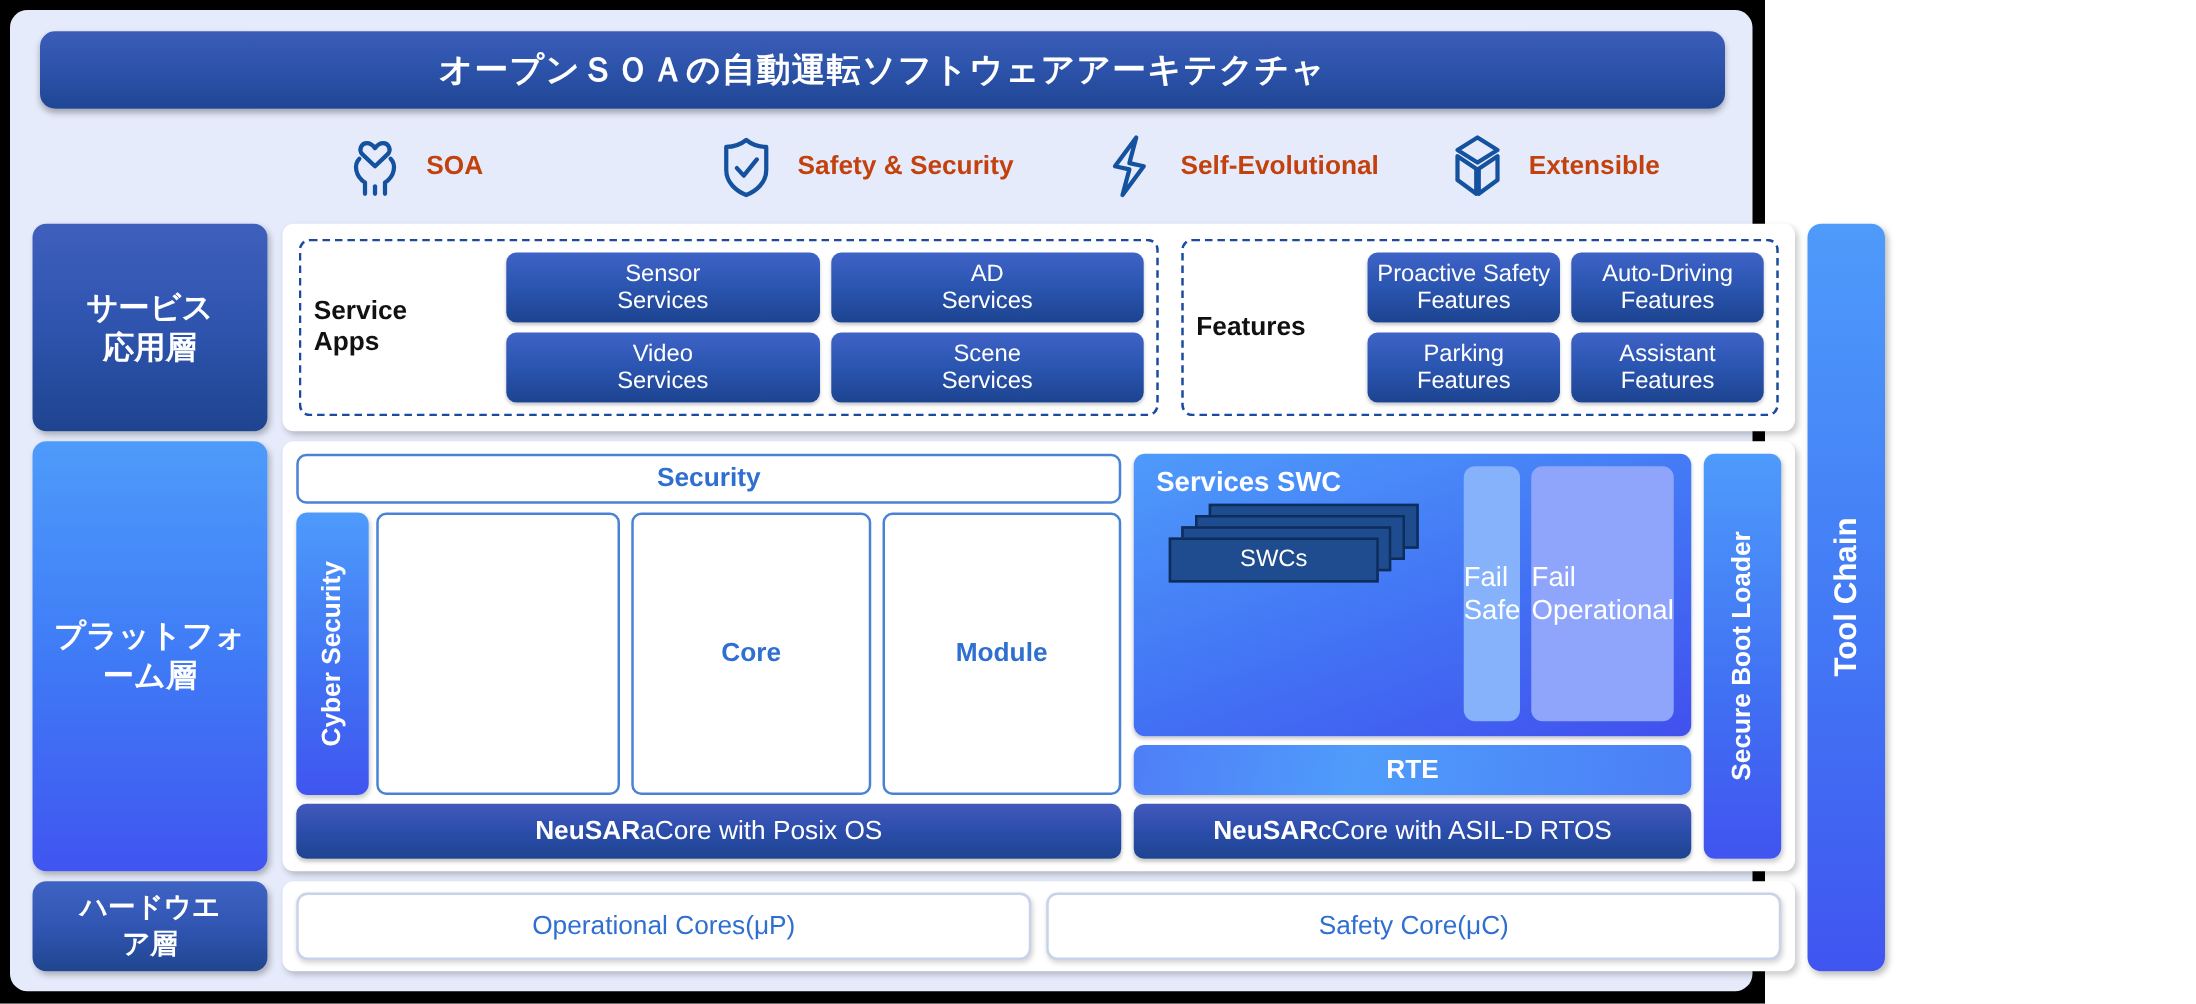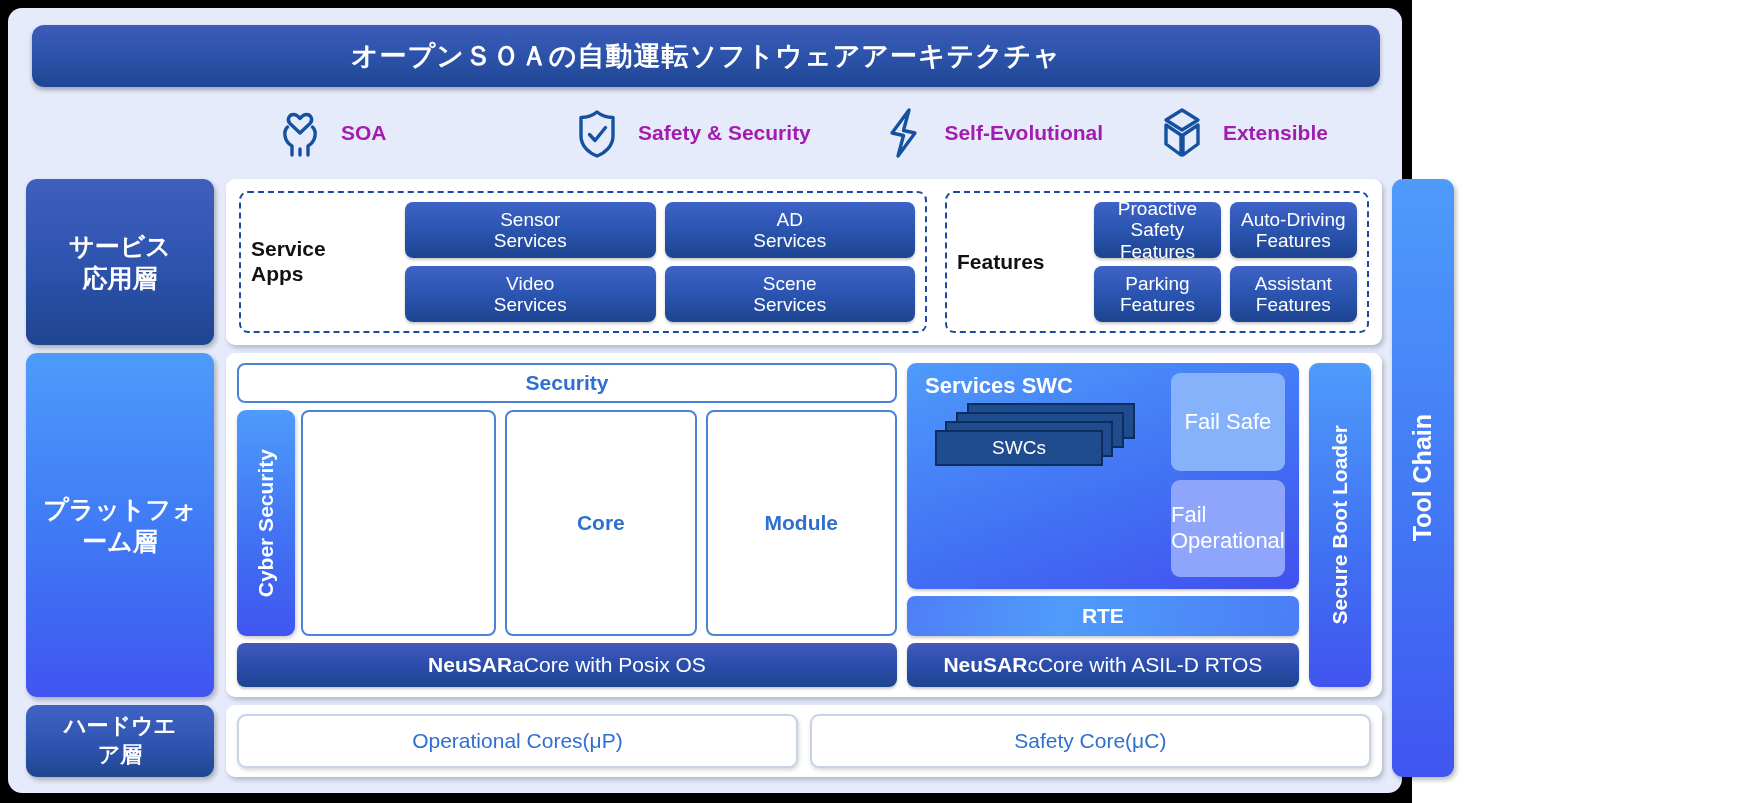--- a/index.html
+++ b/index.html
@@ -46,21 +46,21 @@
   .icon-row {
     height: 92px;
     display: flex;
     align-items: center;
     flex: none;
     padding-left: 246px;
     gap: 0;
   }
   .icon-item {
     display: flex; align-items: center; gap: 13px;
-    color: #a21caf;
+    color: #c2410c;
     font-size: 21px;
     font-weight: bold;
   }
   .icon-item:nth-child(1) { width: 320px; }
   .icon-item:nth-child(2) { width: 330px; }
   .icon-item:nth-child(3) { width: 300px; }
   .icon-item:nth-child(4) { width: 250px; }
   .icon-item svg { display: block; }
 
   
@@ -230,21 +230,21 @@
     color: #ffffff;
     font-size: 19px;
     display: flex; align-items: center; justify-content: center;
     overflow: hidden;
   }
   .swc-card.c1 { left: 32px; top: 0px;  }
   .swc-card.c2 { left: 21px; top: 9px;  }
   .swc-card.c3 { left: 10px; top: 18px; }
   .swc-card.c4 { left: 0px;  top: 27px; }
 
-  .fail-col { flex: 1; display: flex; flex-direction: column; gap: 9px; }
+  .fail-col { flex: 1; display: flex; gap: 9px; }
   .fail-box {
     flex: 1;
     border-radius: 9px;
     color: #ffffff;
     font-size: 22px;
     display: flex; align-items: center; justify-content: center;
   }
   .fail-safe { background: #85b2fb; }
   .fail-oper { background: #8fa5fb; }
 

